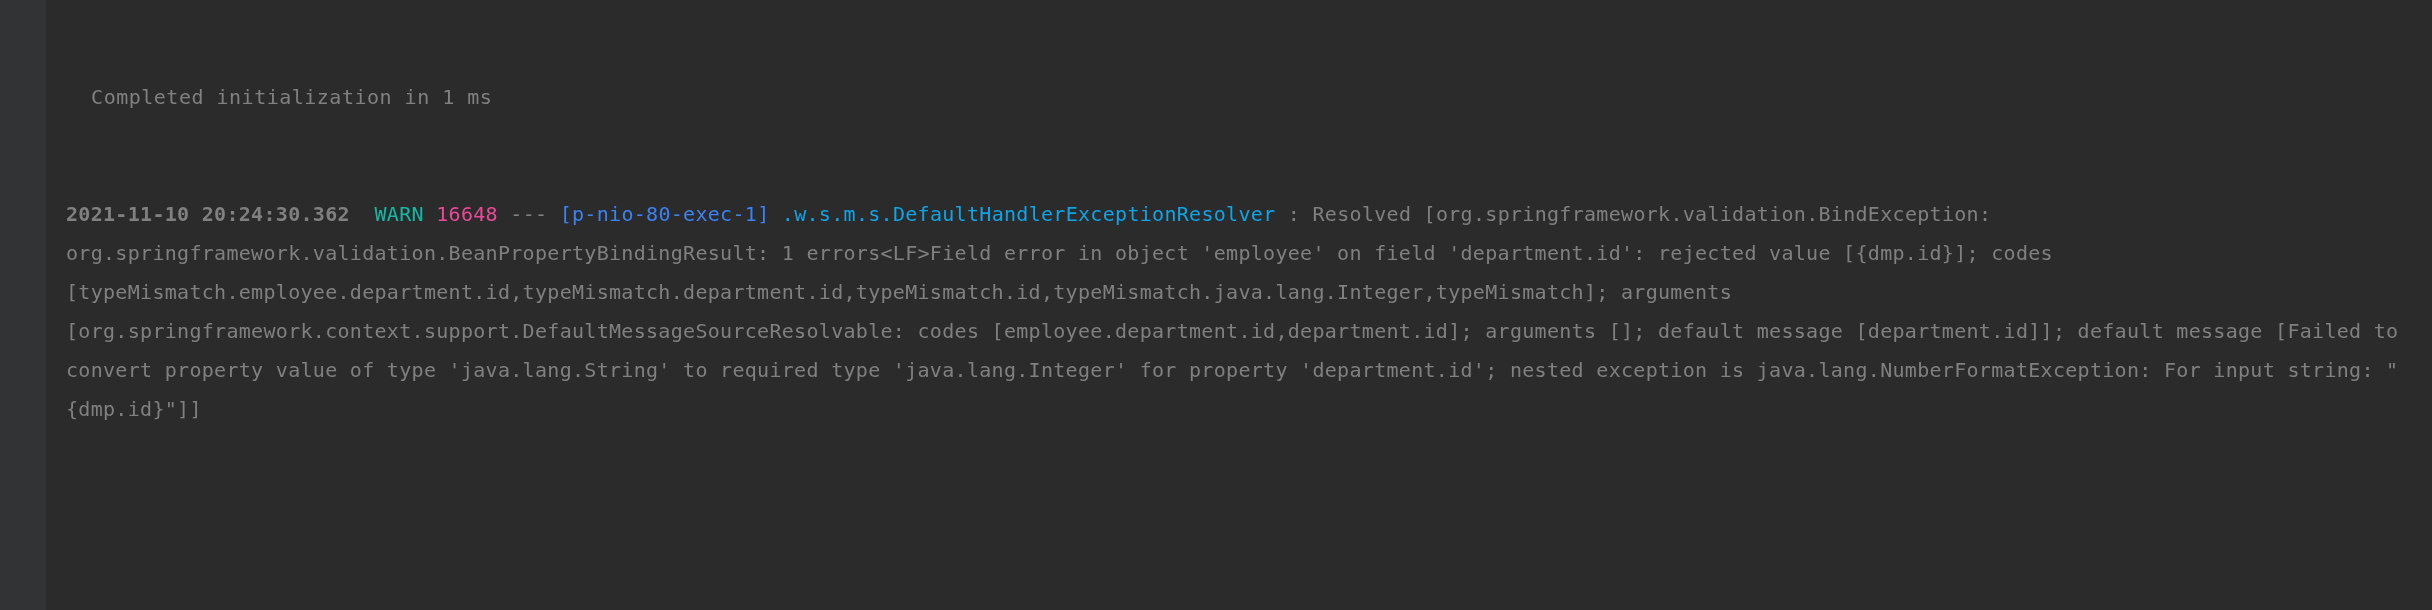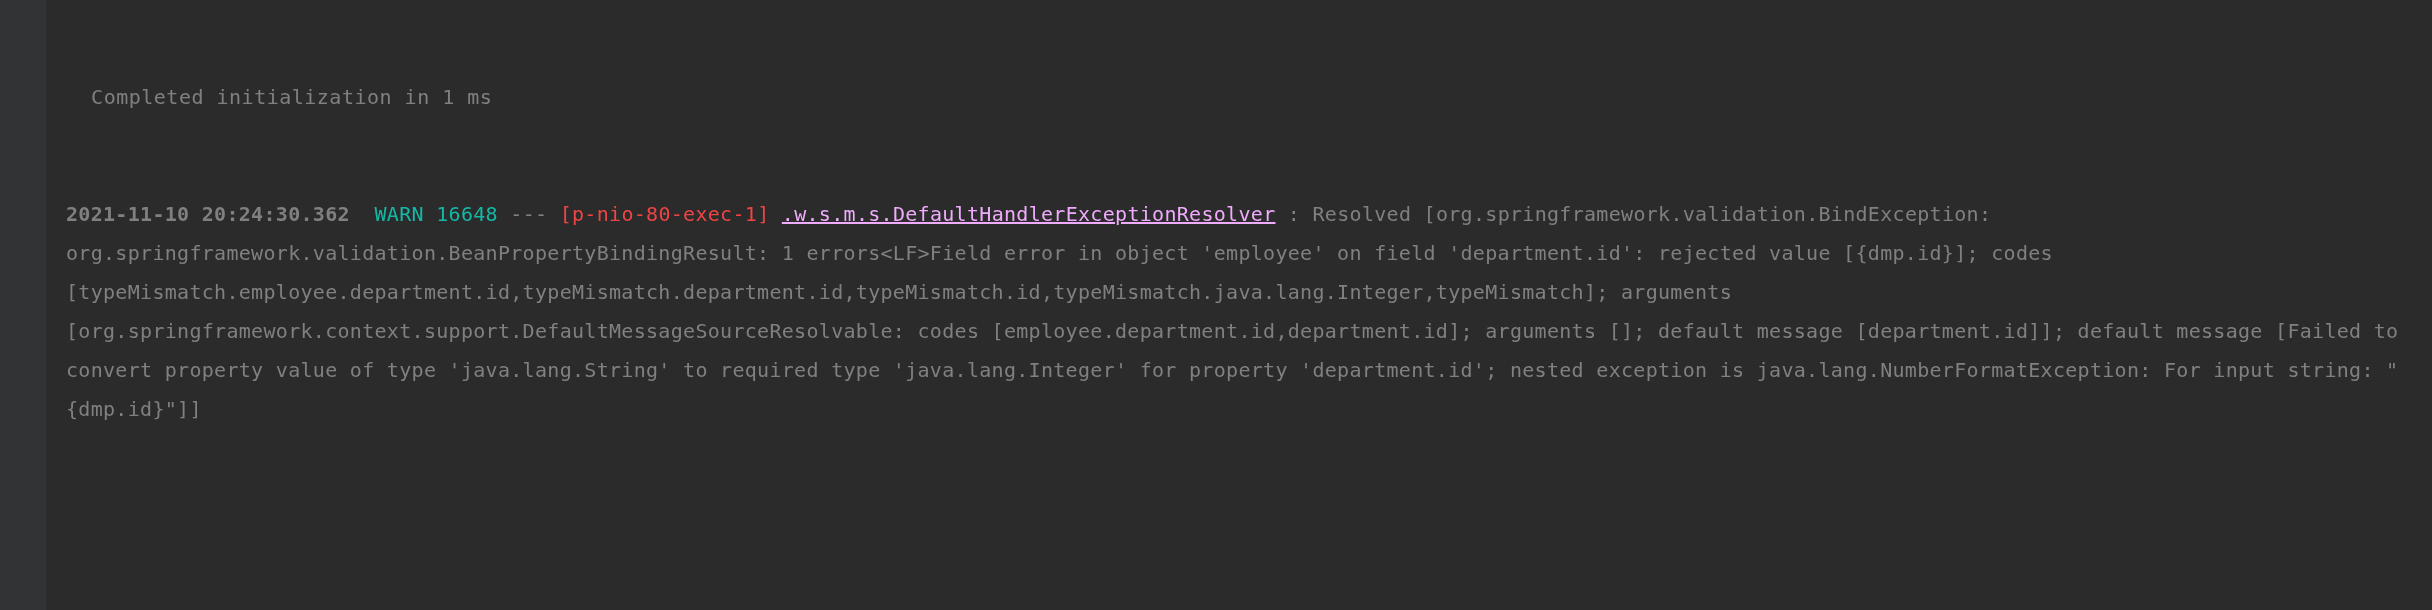--- a/index.html
+++ b/index.html
@@ -42,31 +42,30 @@
       letter-spacing: 0.3px;
     }
     .timestamp {
       color: #808080;
       font-weight: bold;
     }
     .level-warn {
       color: #14b8a6;
     }
     .pid {
-      color: #14b8a6;
+      color: #ec4899;
     }
     .separator {
       color: #808080;
     }
     .thread {
-      color: #ef4444;
+      color: #3b82f6;
     }
     .logger {
-      color: #f0abfc;
-      text-decoration: underline;
+      color: #0ea5e9;
     }
     .message-body {
       color: #808080;
       letter-spacing: 0.3px;
     }
     .cursor-line {
       height: 2px;
     }
   </style>
 </head>

